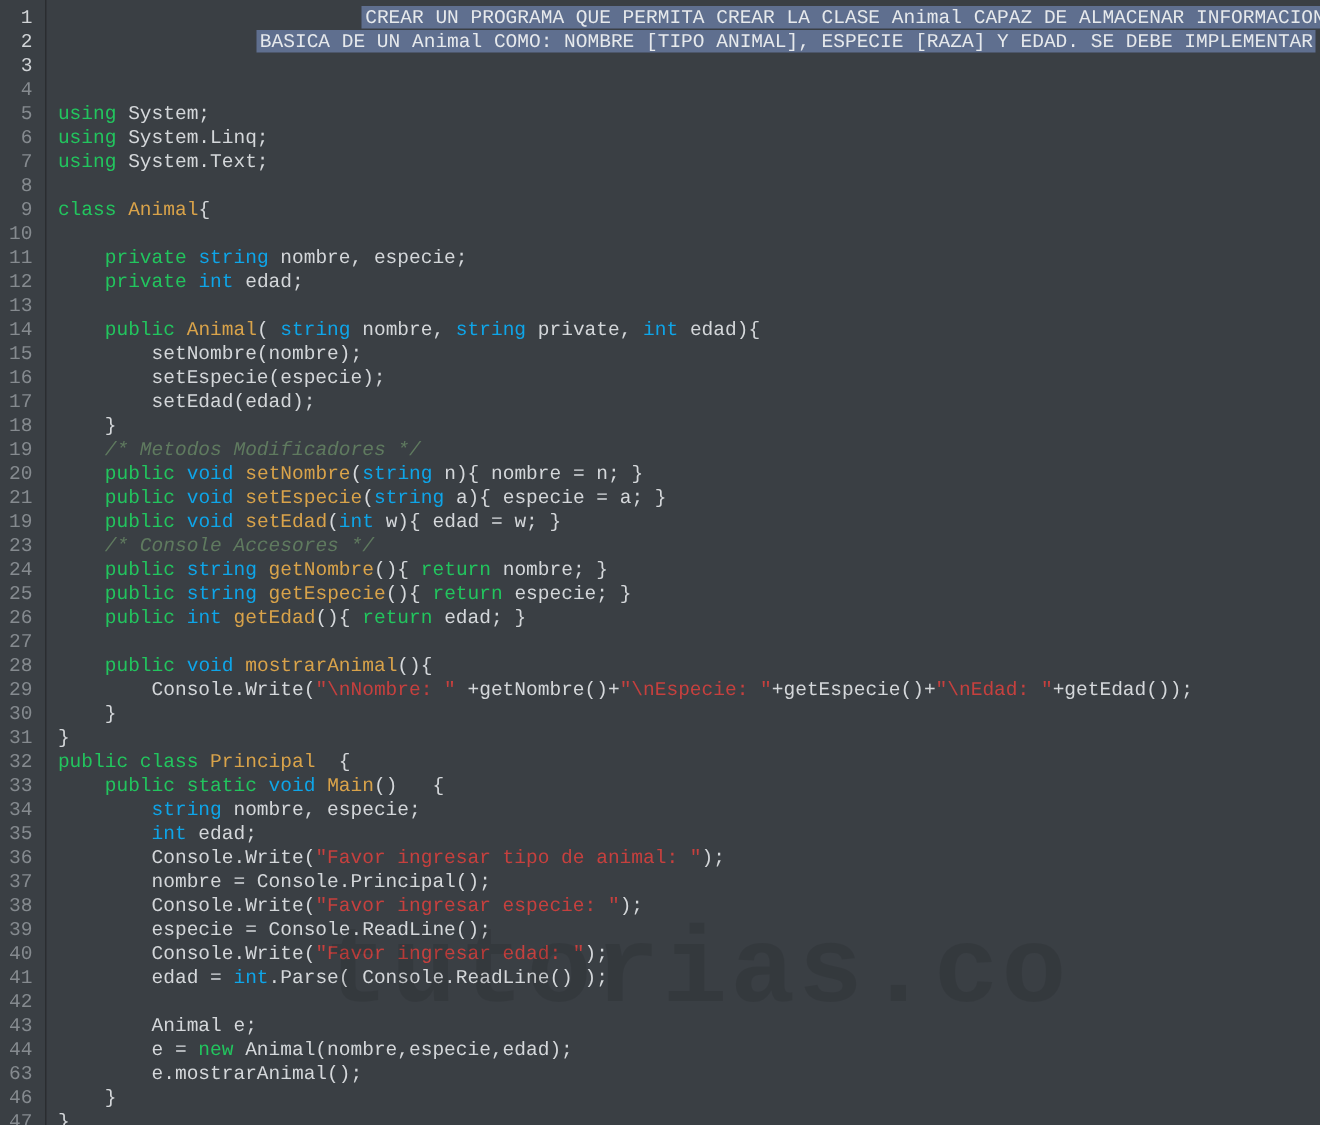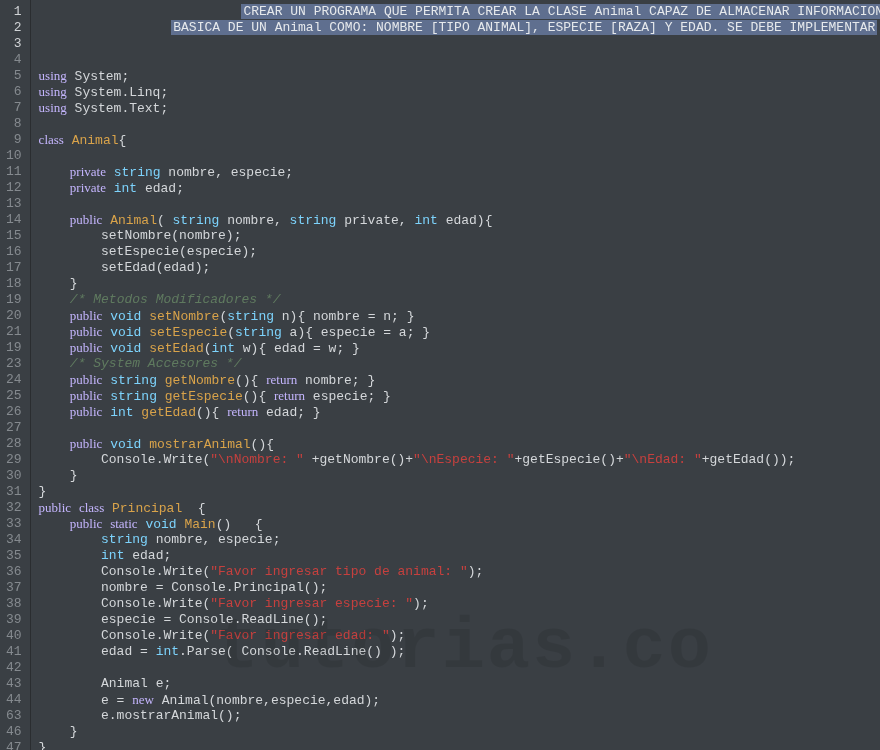--- a/index.html
+++ b/index.html
@@ -3,22 +3,22 @@
 <meta charset="utf-8">
 <style>
 * { margin:0; padding:0; box-sizing:border-box; }
 body { background:#3a3f44; font-family:Consolas,'Courier New',monospace; font-size:13px; line-height:16px; width:880px; height:750px; overflow:hidden; }
 .editor { display:flex; height:100%; }
 .gutter { background:#3a3f44; border-right:1px solid #2a2d30; padding:4px 8px 4px 6px; text-align:right; color:#858a8f; user-select:none; }
 .gutter div { height:16px; }
 .gutter .sel { color:#d0d3d6; }
 .code { flex:1; padding:4px 0 4px 8px; color:#d4d7da; position:relative; }
 .line { height:16px; white-space:pre; }
-.kw { color:#c4b5fd;font-family:Liberation Serif, serif; }
-.ty { color:#7dd3fc; }
+.kw { color:#22c55e; }
+.ty { color:#0ea5e9; }
 .cls { color:#d9a34a; }
 .fn { color:#d9a34a; }
 .str { color:#c6403e; }
 .cmt { color:#5f7a5f; font-style:italic;text-align:center; }
 .sel-bg { background:#5f6f8f; color:#e6e9ec; padding:0 2px; }
 .watermark { position:absolute; left:185px; top:640px; font-size:72px; font-weight:bold; color:rgba(0,0,0,0.09); letter-spacing:2px; pointer-events:none; }
 </style>
 </head>
 <body>
 
@@ -89,21 +89,21 @@
       <div class="line"><span></span></div>
       <div class="line"><span>    </span><span class="kw">public</span><span> </span><span class="fn">Animal</span><span>( </span><span class="ty">string</span><span> nombre, </span><span class="ty">string</span><span> private, </span><span class="ty">int</span><span> edad){</span></div>
       <div class="line"><span>        setNombre(nombre);</span></div>
       <div class="line"><span>        setEspecie(especie);</span></div>
       <div class="line"><span>        setEdad(edad);</span></div>
       <div class="line"><span>    }</span></div>
       <div class="line"><span>    </span><span class="cmt">/* Metodos Modificadores */</span></div>
       <div class="line"><span>    </span><span class="kw">public</span><span> </span><span class="ty">void</span><span> </span><span class="fn">setNombre</span><span>(</span><span class="ty">string</span><span> n){ nombre = n; }</span></div>
       <div class="line"><span>    </span><span class="kw">public</span><span> </span><span class="ty">void</span><span> </span><span class="fn">setEspecie</span><span>(</span><span class="ty">string</span><span> a){ especie = a; }</span></div>
       <div class="line"><span>    </span><span class="kw">public</span><span> </span><span class="ty">void</span><span> </span><span class="fn">setEdad</span><span>(</span><span class="ty">int</span><span> w){ edad = w; }</span></div>
-      <div class="line"><span>    </span><span class="cmt">/* System Accesores */</span></div>
+      <div class="line"><span>    </span><span class="cmt">/* Console Accesores */</span></div>
       <div class="line"><span>    </span><span class="kw">public</span><span> </span><span class="ty">string</span><span> </span><span class="fn">getNombre</span><span>(){ </span><span class="kw">return</span><span> nombre; }</span></div>
       <div class="line"><span>    </span><span class="kw">public</span><span> </span><span class="ty">string</span><span> </span><span class="fn">getEspecie</span><span>(){ </span><span class="kw">return</span><span> especie; }</span></div>
       <div class="line"><span>    </span><span class="kw">public</span><span> </span><span class="ty">int</span><span> </span><span class="fn">getEdad</span><span>(){ </span><span class="kw">return</span><span> edad; }</span></div>
       <div class="line"><span></span></div>
       <div class="line"><span>    </span><span class="kw">public</span><span> </span><span class="ty">void</span><span> </span><span class="fn">mostrarAnimal</span><span>(){</span></div>
       <div class="line"><span>        Console.Write(</span><span class="str">"\nNombre: "</span><span> +getNombre()+</span><span class="str">"\nEspecie: "</span><span>+getEspecie()+</span><span class="str">"\nEdad: "</span><span>+getEdad());</span></div>
       <div class="line"><span>    }</span></div>
       <div class="line"><span>}</span></div>
       <div class="line"><span class="kw">public</span><span> </span><span class="kw">class</span><span> </span><span class="cls">Principal</span><span>  {</span></div>
       <div class="line"><span>    </span><span class="kw">public</span><span> </span><span class="kw">static</span><span> </span><span class="ty">void</span><span> </span><span class="fn">Main</span><span>()   {</span></div>

